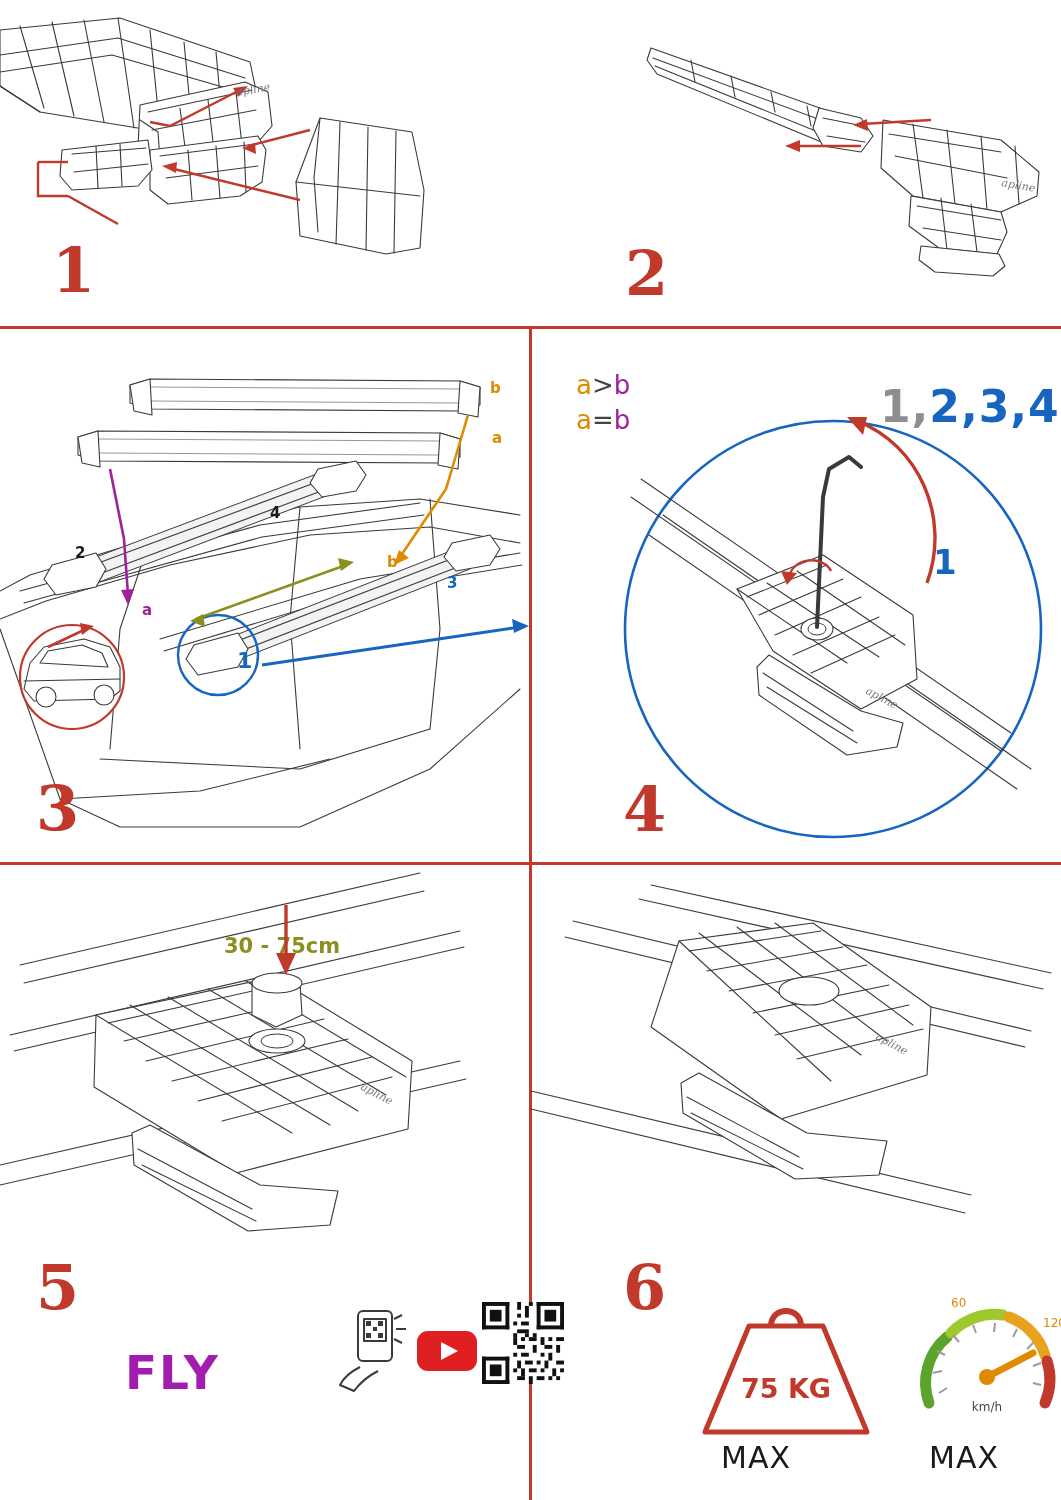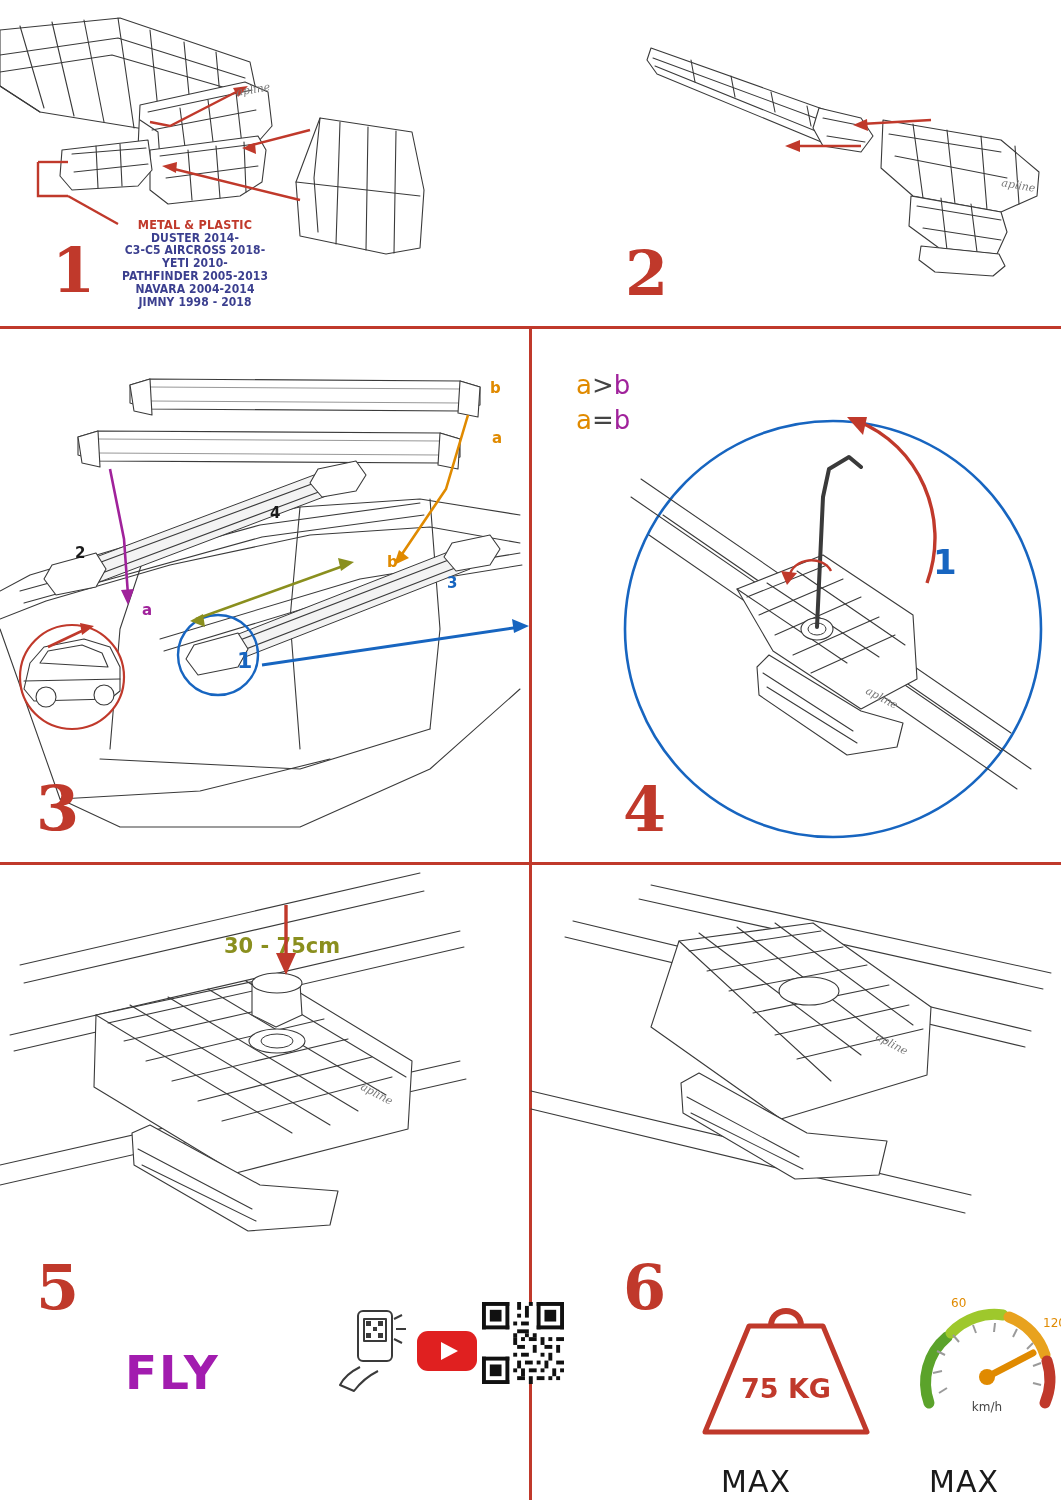--- a/index.html
+++ b/index.html
@@ -155,21 +155,20 @@
   .brand-accessory { color: #2b2f7a; }
   .brand-part { color: #c0392b; }
   .brand-ap { color: #2b2f7a; }
   .brand-lineword { color: #c0392b; }
   .maxlabel {
     position: absolute;
     font-family: "DejaVu Sans", sans-serif;
     font-size: 30px;
     color: #1a1a1a;
     letter-spacing: 1px;
-    margin-top: 24px;
   }
   .kgtext {
     fill: #c0392b;
     font-family: "DejaVu Sans", sans-serif;
     font-weight: bold;
     font-size: 27px;
   }
   .spd-num {
     font-family: "DejaVu Sans", sans-serif;
     font-size: 12px;
@@ -266,29 +265,20 @@
         <path d="M300 200 L170 168"></path>
         <polygon points="162,166 176,173 177,162" fill="#c0392b" stroke="none"></polygon>
         <path d="M38 162 L38 196 L68 196"></path>
         <path d="M38 162 L68 162"></path>
         <path d="M68 196 L118 224"></path>
       </g>
 
       <text class="applogo" x="237" y="96" transform="rotate(-10 237 96)">apline</text>
     </svg>
 
-    <div class="compat-block" style="left:70px; top:218px; width:250px;">
-      <div class="compat-title">METAL &amp; PLASTIC</div>
-      <div class="compat-list">DUSTER 2014-
-C3-C5 AIRCROSS 2018-
-YETI 2010-
-PATHFINDER 2005-2013
-NAVARA 2004-2014
-JIMNY 1998 - 2018</div>
-    </div>
     <div class="step-num" style="left:52px; top:240px;">1</div>
   </div>
 
   <div class="panel" style="left:531px; top:0; width:530px; height:326px;">
     <svg width="530" height="326" viewBox="0 0 530 326">
 
       <g class="lw">
         <path d="M120 48 L300 112 L316 130 L300 146 L126 74 L116 60 Z"></path>
         <path d="M122 58 L306 126"></path>
         <path d="M124 66 L302 138"></path>
@@ -503,20 +493,23 @@
         <path d="M286 298 L292 168 L298 140 L318 128 L330 138"></path>
       </g>
 
       <path d="M258 248 C262 228 292 226 300 242" fill="none" stroke="#c0392b" stroke-width="2.4"></path>
       <polygon points="256,256 266,244 250,242" fill="#c0392b"></polygon>
 
       <path d="M396 254 C420 188 388 116 326 92" fill="none" stroke="#c0392b" stroke-width="3.4"></path>
       <polygon points="316,88 332,106 336,88" fill="#c0392b"></polygon>
       <text class="applogo" x="334" y="364" transform="rotate(28 334 364)">apline</text>
     </svg>
+    <div class="big-1234" style="left:349px; top:52px;">
+      <span class="g">1,</span><span class="b">2,3,4</span>
+    </div>
     <div class="callout-1" style="left:402px; top:213px;">1</div>
     <div class="step-num" style="left:92px; top:450px;">4</div>
   </div>
 
   <div class="panel" style="left:0; top:865px; width:529px; height:635px;">
     <svg width="529" height="420" viewBox="0 0 529 420">
 
       <g class="lw">
         <path d="M20 100 L420 8"></path>
         <path d="M24 118 L424 26"></path>

